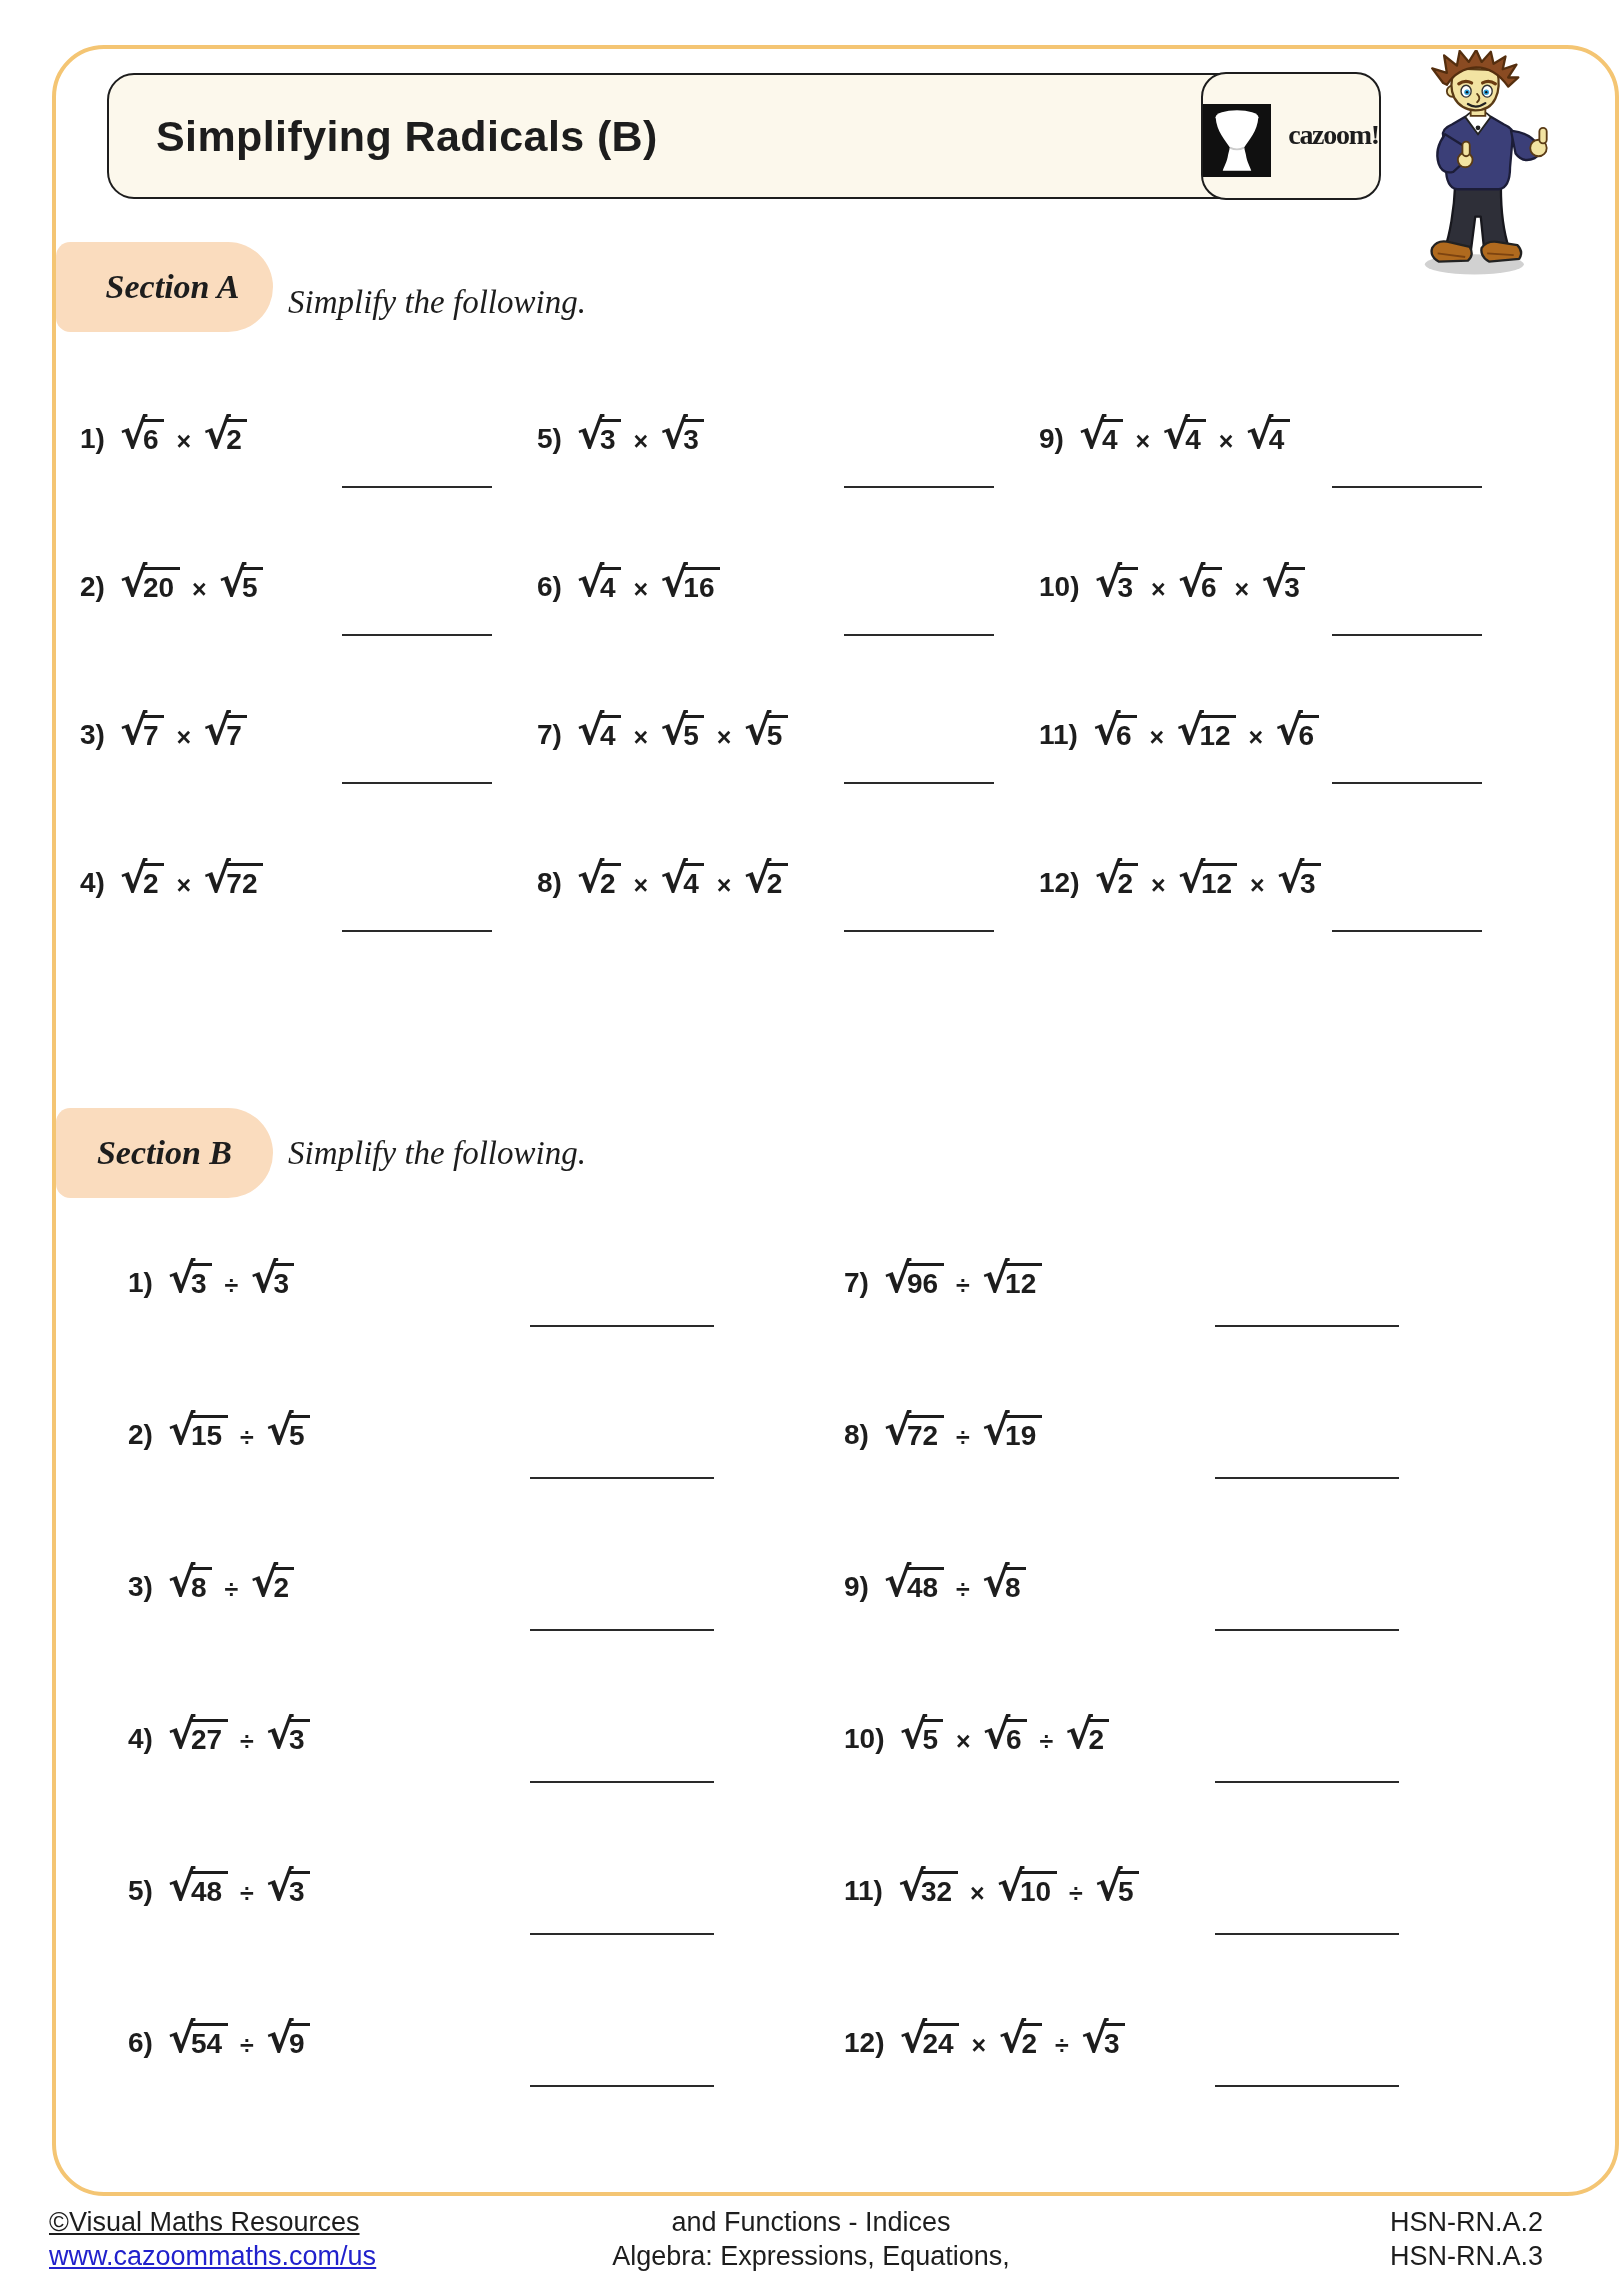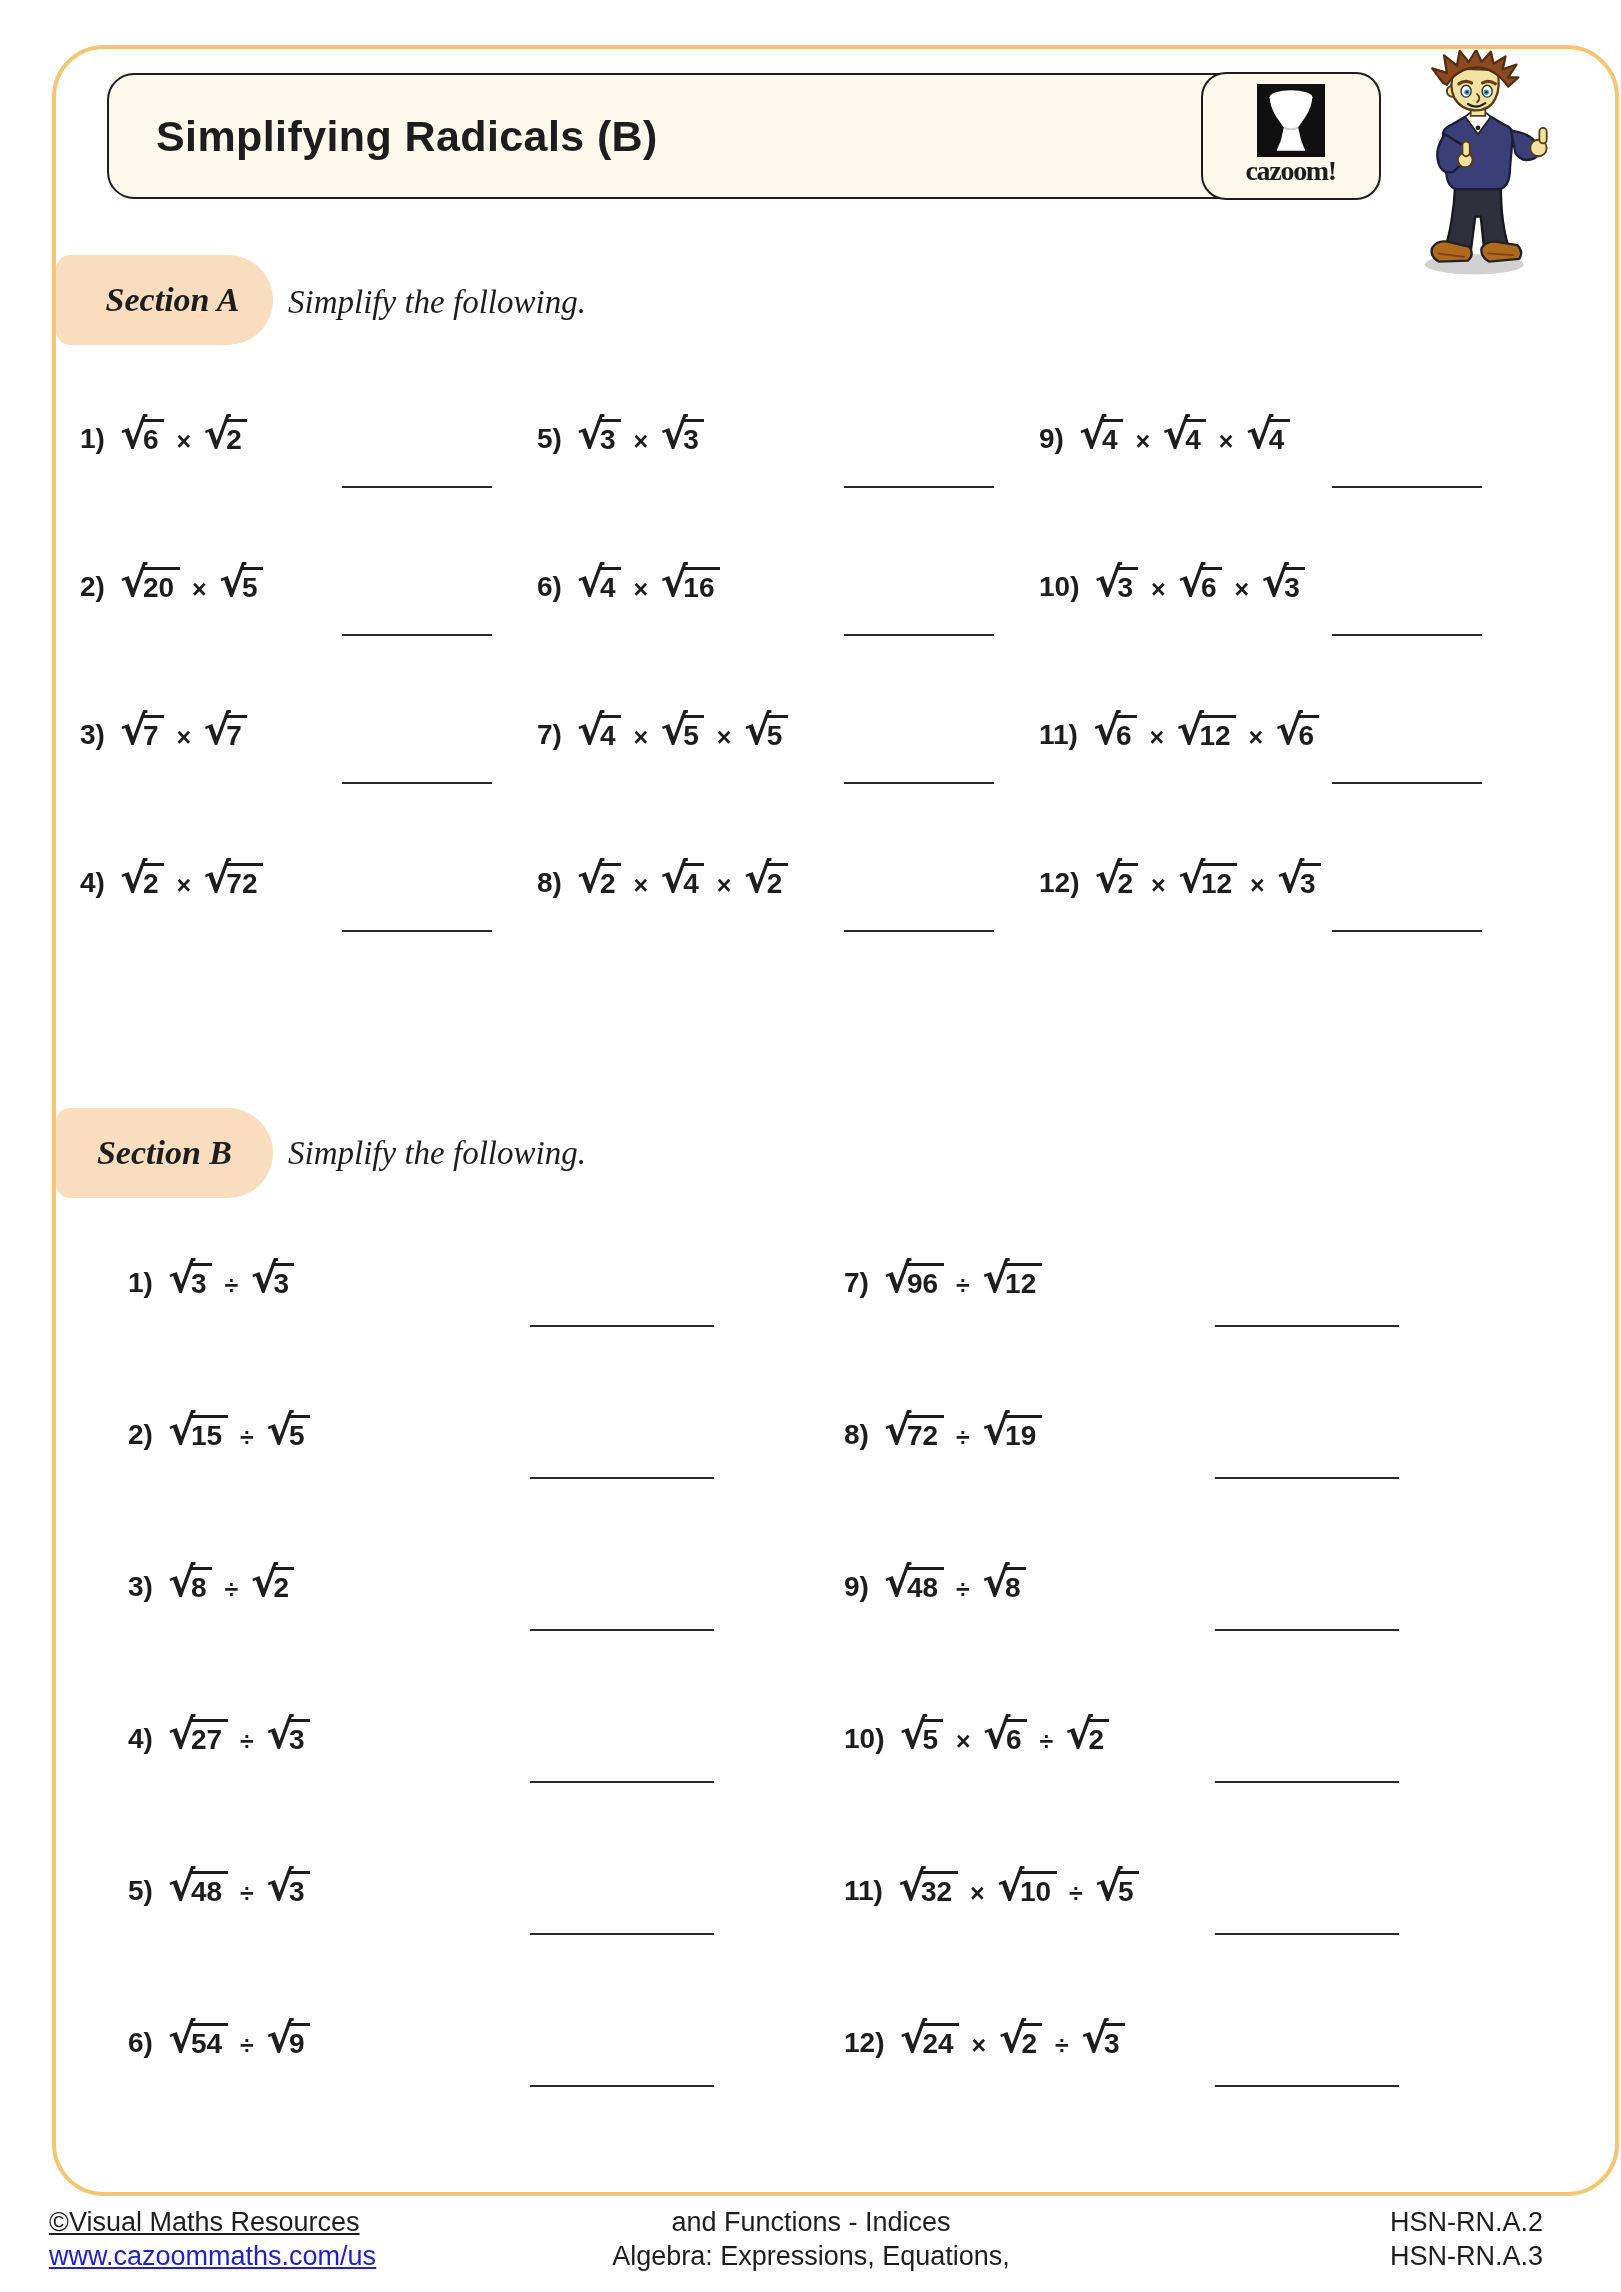--- a/index.html
+++ b/index.html
@@ -28,35 +28,35 @@
     border-radius:27px;
   }
   .titlebox h1{
     position:absolute;left:47px;top:0;height:100%;display:flex;align-items:center;
     font-size:43px;font-weight:700;letter-spacing:0.4px;
   }
   .logobox{
     position:absolute;right:-2.7px;top:-2.7px;height:calc(100% + 5.4px);width:180px;
     background:var(--titlebox_bg,#fcf8ec);
     border:2.7px solid var(--titlebox_border,#1d1d1d);border-radius:25px;
-    display:flex;flex-direction:column;align-items:center;justify-content:flex-start;
+    display:flex;flex-direction:row;align-items:center;justify-content:space-between;
   }
   .drumsq{width:68px;height:73px;background:#101010;margin-top:9.9px;display:block;}
   .logotext{
     font-family:"Liberation Serif",serif;font-weight:700;font-size:28px;
     letter-spacing:-1.3px;margin-top:-1.8px;
   }
   
   .pill{
     position:absolute;left:0;width:217px;height:90px;
     background:var(--pill_bg,#fadcbe);border-radius:14.3px 45px 45px 14.3px;
     display:flex;align-items:center;justify-content:center;
     font-family:"Liberation Serif",serif;font-style:italic;font-weight:700;font-size:34px;
   }
-  .pill.a{top:206px;padding-left:16px;} .pill.b{top:1059px;}
+  .pill.a{top:193px;padding-left:16px;} .pill.b{top:1059px;}
   .instr{
     position:absolute;left:232px;
     font-family:"Liberation Serif",serif;font-style:italic;font-size:33px;line-height:41px;
   }
   .instr.a{top:233px;} .instr.b{top:1084px;}
   
   .pgrid{position:absolute;display:grid;grid-auto-flow:column;}
   #gridA{left:24px;top:365px;grid-template-columns:457px 502px 488px;grid-template-rows:repeat(4,148px);}
   #gridB{left:72px;top:1209px;grid-template-columns:716px 685px;grid-template-rows:repeat(6,152px);}
   .cell{display:flex;flex-direction:column;align-items:stretch;}

